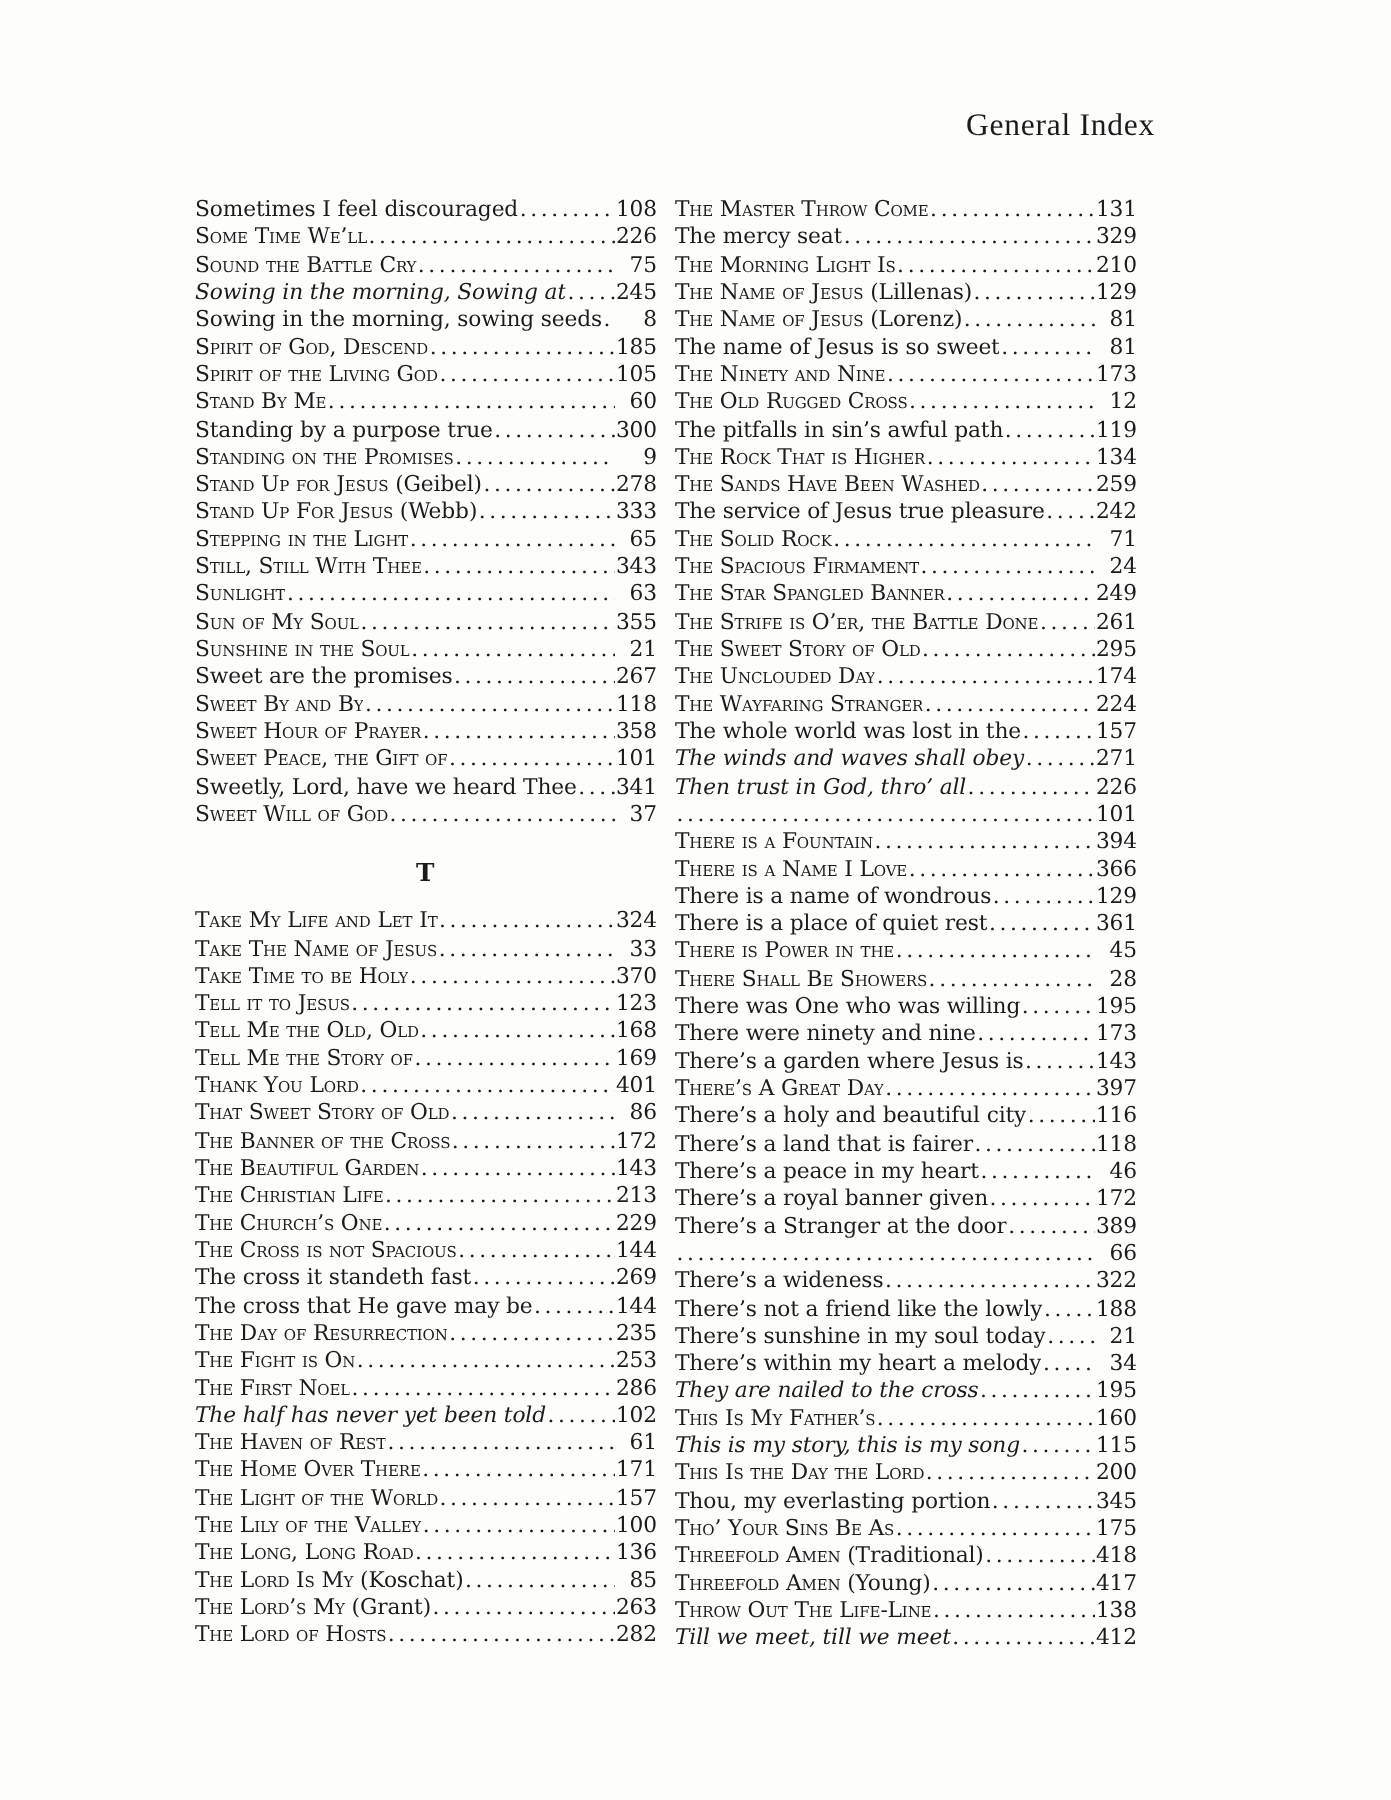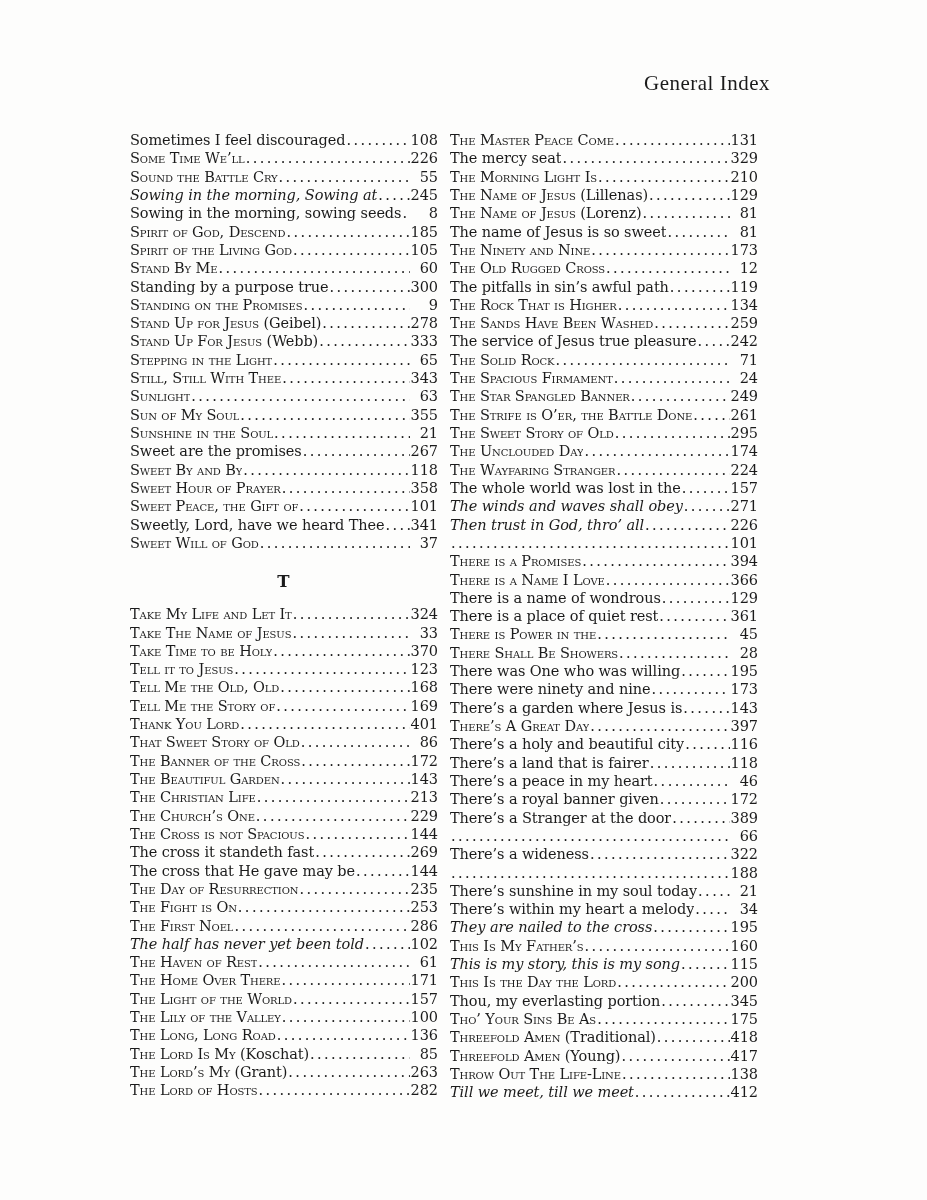--- a/index.html
+++ b/index.html
@@ -78,21 +78,21 @@
           <span class="num">108</span>
         </div>
         <div class="row">
           <span class="t e-caps">Some Time We’ll</span>
           <span class="leader">............................................................</span>
           <span class="num">226</span>
         </div>
         <div class="row">
           <span class="t e-caps">Sound the Battle Cry</span>
           <span class="leader">............................................................</span>
-          <span class="num">55</span>
+          <span class="num">75</span>
         </div>
         <div class="row">
           <span class="t e-italic">Sowing in the morning, Sowing at</span>
           <span class="leader">............................................................</span>
           <span class="num">245</span>
         </div>
         <div class="row">
           <span class="t e-plain">Sowing in the morning, sowing seeds</span>
           <span class="leader">............................................................</span>
           <span class="num">8</span>
@@ -319,21 +319,21 @@
           <span class="num">263</span>
         </div>
         <div class="row">
           <span class="t e-caps">The Lord of Hosts</span>
           <span class="leader">............................................................</span>
           <span class="num">282</span>
         </div>
       </div>
       <div class="col">
         <div class="row">
-          <span class="t e-caps">The Master Peace Come</span>
+          <span class="t e-caps">The Master Throw Come</span>
           <span class="leader">............................................................</span>
           <span class="num">131</span>
         </div>
         <div class="row">
           <span class="t e-plain">The mercy seat</span>
           <span class="leader">............................................................</span>
           <span class="num">329</span>
         </div>
         <div class="row">
           <span class="t e-caps">The Morning Light Is</span>
@@ -433,21 +433,21 @@
         <div class="row">
           <span class="t e-italic">Then trust in God, thro’ all</span>
           <span class="leader">............................................................</span>
           <span class="num">226</span>
         </div>
         <div class="row">
           <span class="leader">............................................................</span>
           <span class="num">101</span>
         </div>
         <div class="row">
-          <span class="t e-caps">There is a Promises</span>
+          <span class="t e-caps">There is a Fountain</span>
           <span class="leader">............................................................</span>
           <span class="num">394</span>
         </div>
         <div class="row">
           <span class="t e-caps">There is a Name I Love</span>
           <span class="leader">............................................................</span>
           <span class="num">366</span>
         </div>
         <div class="row">
           <span class="t e-plain">There is a name of wondrous</span>
@@ -517,20 +517,21 @@
         <div class="row">
           <span class="leader">............................................................</span>
           <span class="num">66</span>
         </div>
         <div class="row">
           <span class="t e-plain">There’s a wideness</span>
           <span class="leader">............................................................</span>
           <span class="num">322</span>
         </div>
         <div class="row">
+          <span class="t e-plain">There’s not a friend like the lowly</span>
           <span class="leader">............................................................</span>
           <span class="num">188</span>
         </div>
         <div class="row">
           <span class="t e-plain">There’s sunshine in my soul today</span>
           <span class="leader">............................................................</span>
           <span class="num">21</span>
         </div>
         <div class="row">
           <span class="t e-plain">There’s within my heart a melody</span>

